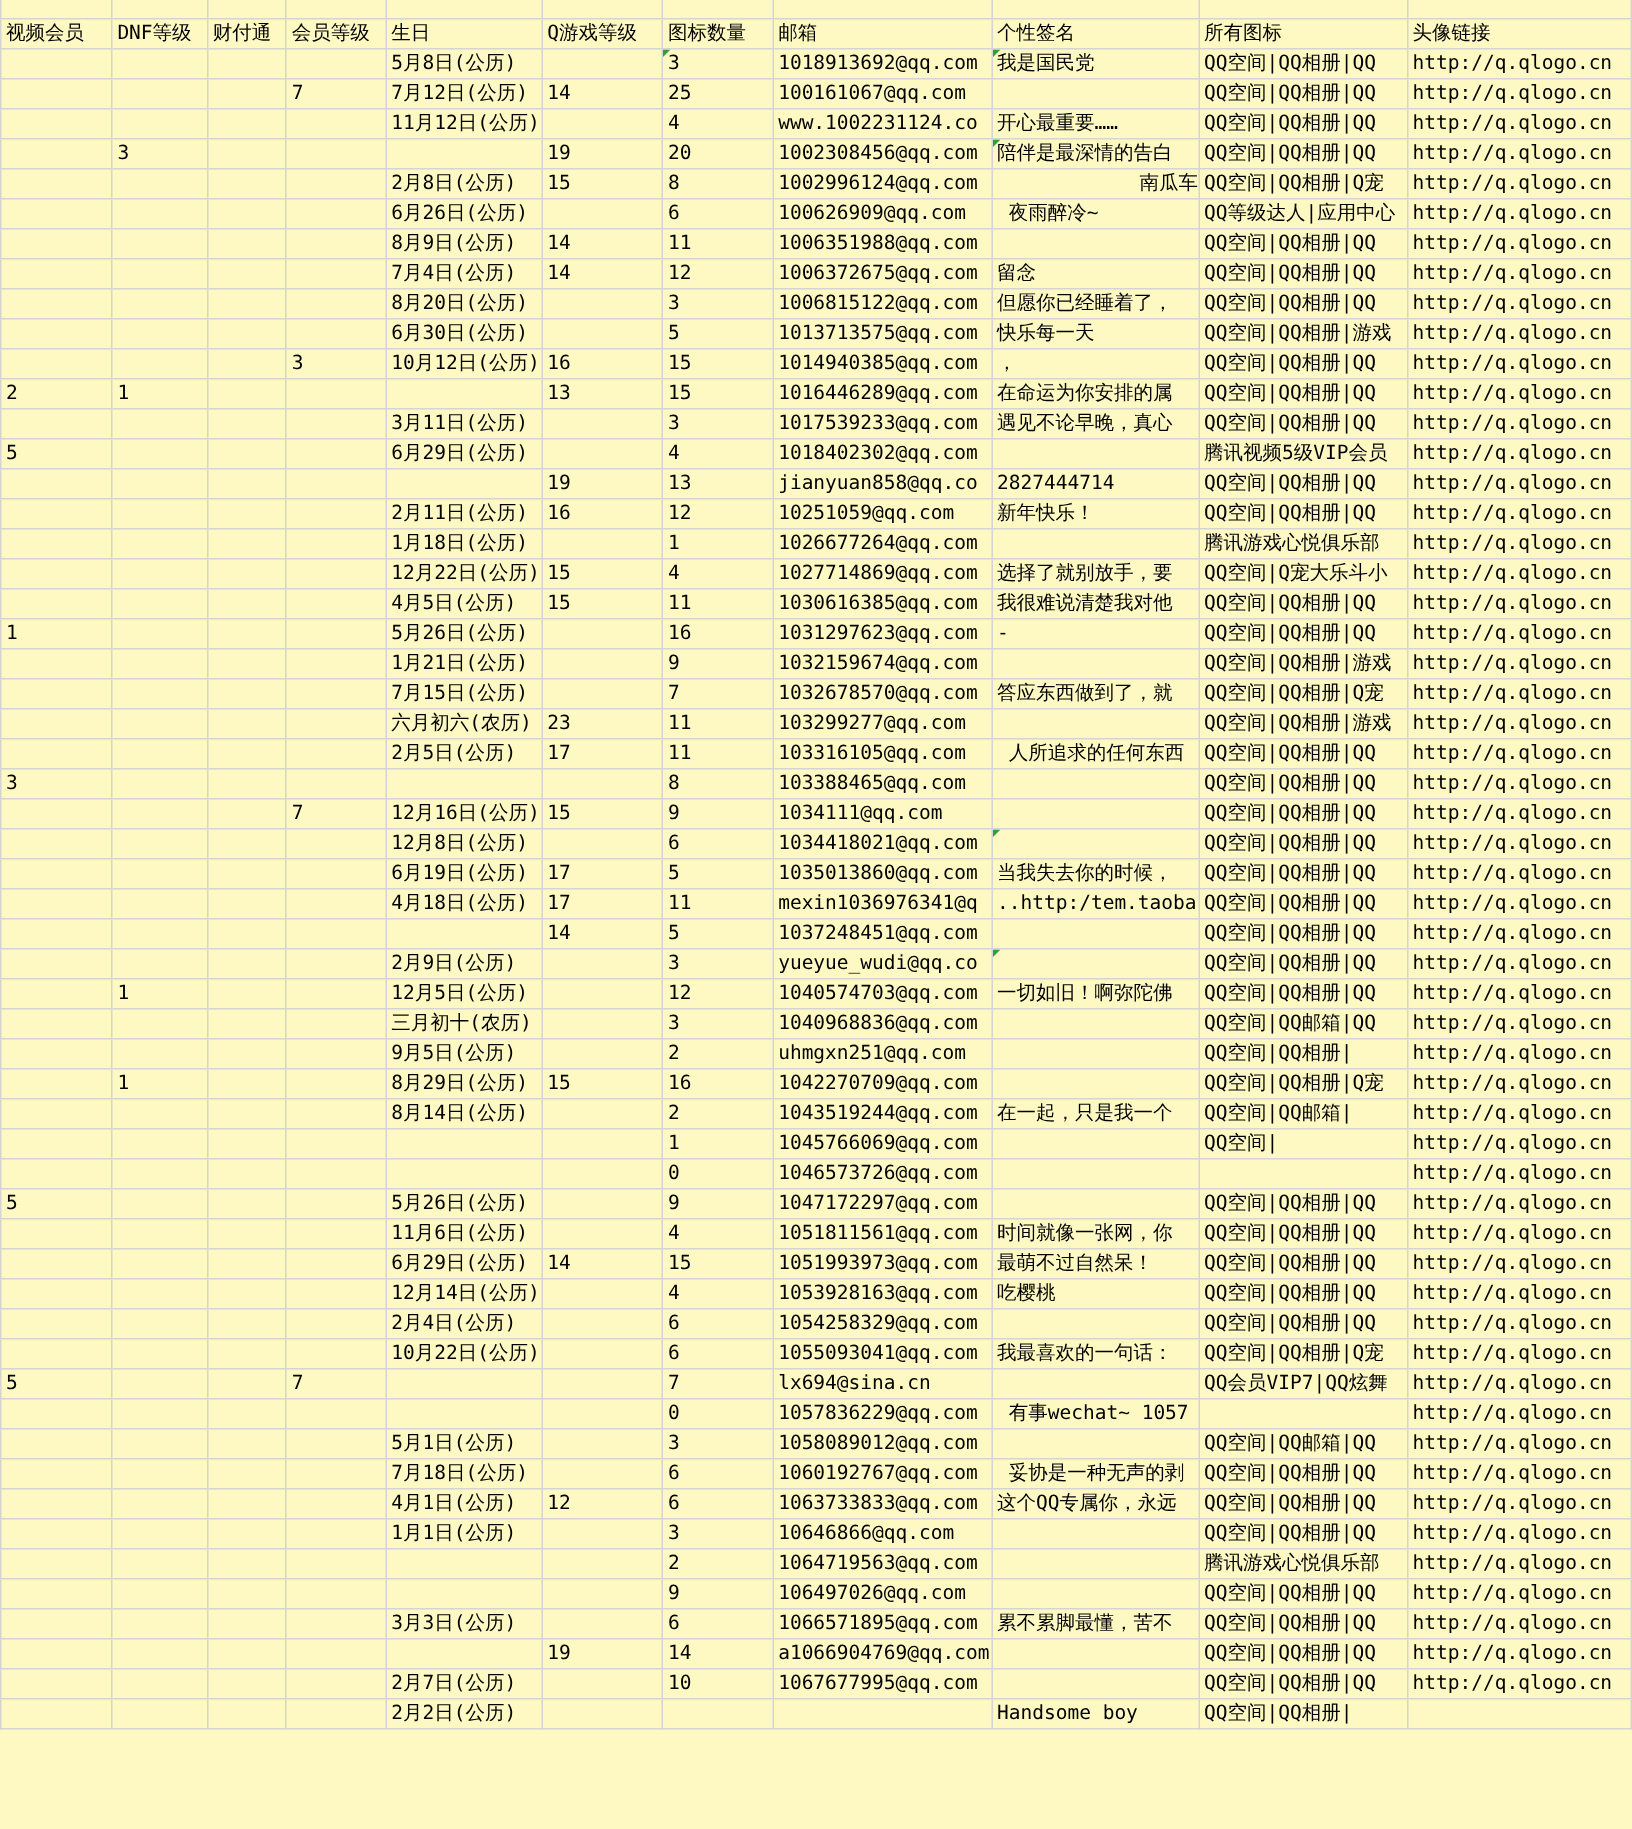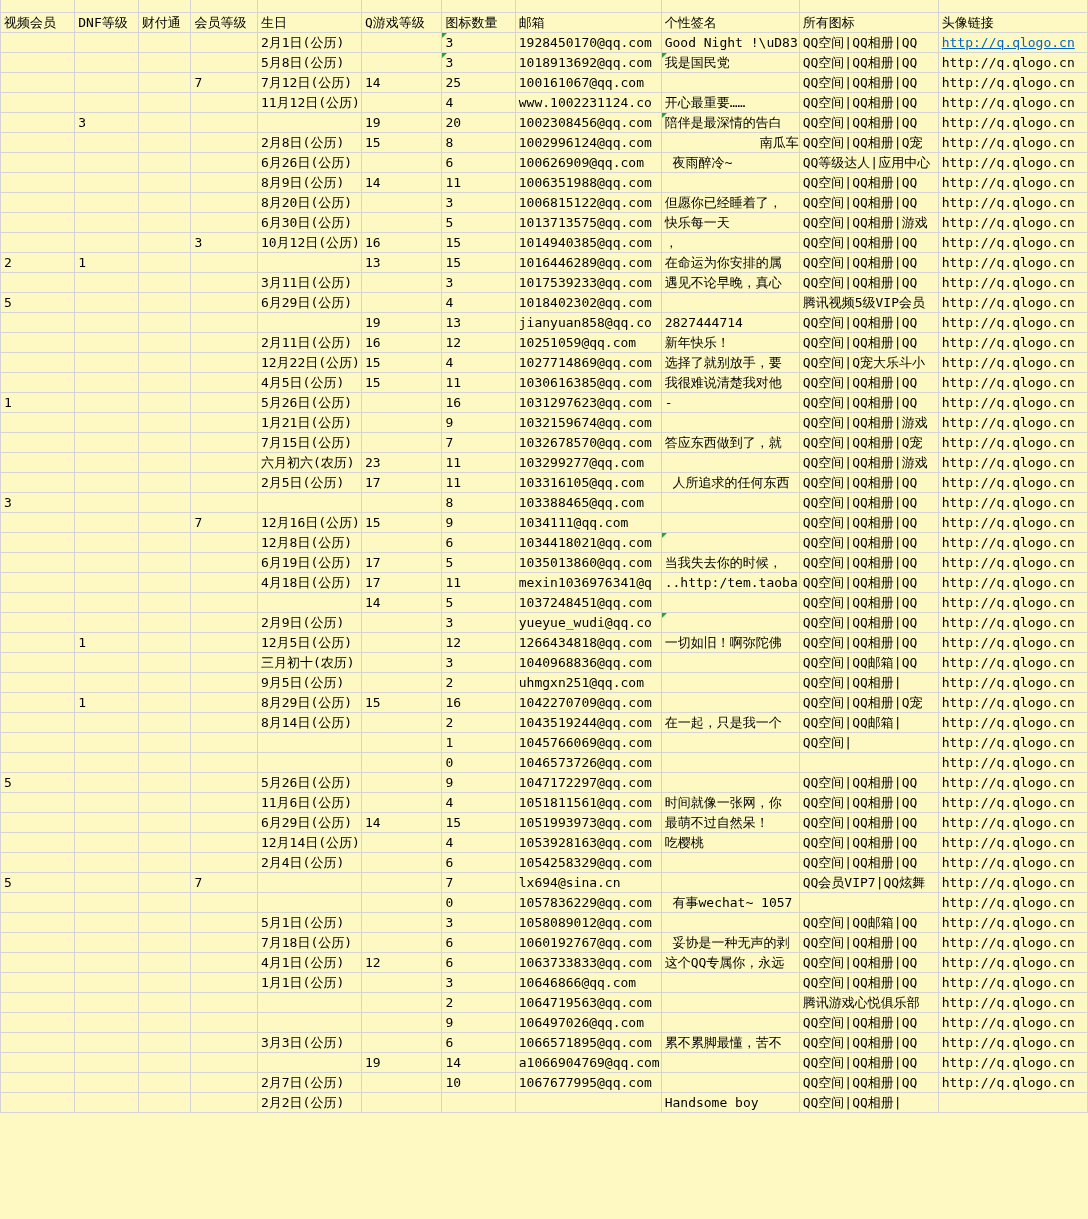--- a/index.html
+++ b/index.html
@@ -71,33 +71,20 @@
           <td class="header-cell">邮箱</td>
           <td class="header-cell">个性签名</td>
           <td class="header-cell">所有图标</td>
           <td class="header-cell">头像链接</td>
         </tr>
         <tr>
           <td></td>
           <td></td>
           <td></td>
           <td></td>
-          <td>2月1日(公历)</td>
-          <td></td>
-          <td class="tri">3</td>
-          <td>1928450170@qq.com</td>
-          <td>Good Night !\uD83</td>
-          <td>QQ空间|QQ相册|QQ</td>
-          <td class="link">http://q.qlogo.cn</td>
-        </tr>
-        <tr>
-          <td></td>
-          <td></td>
-          <td></td>
-          <td></td>
           <td>5月8日(公历)</td>
           <td></td>
           <td class="tri">3</td>
           <td>1018913692@qq.com</td>
           <td class="tri">我是国民党</td>
           <td>QQ空间|QQ相册|QQ</td>
           <td>http://q.qlogo.cn</td>
         </tr>
         <tr>
           <td></td>
@@ -175,20 +162,33 @@
           <td>1006351988@qq.com</td>
           <td></td>
           <td>QQ空间|QQ相册|QQ</td>
           <td>http://q.qlogo.cn</td>
         </tr>
         <tr>
           <td></td>
           <td></td>
           <td></td>
           <td></td>
+          <td>7月4日(公历)</td>
+          <td>14</td>
+          <td>12</td>
+          <td>1006372675@qq.com</td>
+          <td>留念</td>
+          <td>QQ空间|QQ相册|QQ</td>
+          <td>http://q.qlogo.cn</td>
+        </tr>
+        <tr>
+          <td></td>
+          <td></td>
+          <td></td>
+          <td></td>
           <td>8月20日(公历)</td>
           <td></td>
           <td>3</td>
           <td>1006815122@qq.com</td>
           <td>但愿你已经睡着了，</td>
           <td>QQ空间|QQ相册|QQ</td>
           <td>http://q.qlogo.cn</td>
         </tr>
         <tr>
           <td></td>
@@ -279,20 +279,33 @@
           <td>10251059@qq.com</td>
           <td>新年快乐！</td>
           <td>QQ空间|QQ相册|QQ</td>
           <td>http://q.qlogo.cn</td>
         </tr>
         <tr>
           <td></td>
           <td></td>
           <td></td>
           <td></td>
+          <td>1月18日(公历)</td>
+          <td></td>
+          <td>1</td>
+          <td>1026677264@qq.com</td>
+          <td></td>
+          <td>腾讯游戏心悦俱乐部</td>
+          <td>http://q.qlogo.cn</td>
+        </tr>
+        <tr>
+          <td></td>
+          <td></td>
+          <td></td>
+          <td></td>
           <td>12月22日(公历)</td>
           <td>15</td>
           <td>4</td>
           <td>1027714869@qq.com</td>
           <td>选择了就别放手，要</td>
           <td>QQ空间|Q宠大乐斗小</td>
           <td>http://q.qlogo.cn</td>
         </tr>
         <tr>
           <td></td>
@@ -464,21 +477,21 @@
           <td>http://q.qlogo.cn</td>
         </tr>
         <tr>
           <td></td>
           <td>1</td>
           <td></td>
           <td></td>
           <td>12月5日(公历)</td>
           <td></td>
           <td>12</td>
-          <td>1266434818@qq.com</td>
+          <td>1040574703@qq.com</td>
           <td>一切如旧！啊弥陀佛</td>
           <td>QQ空间|QQ相册|QQ</td>
           <td>http://q.qlogo.cn</td>
         </tr>
         <tr>
           <td></td>
           <td></td>
           <td></td>
           <td></td>
           <td>三月初十(农历)</td>
@@ -613,20 +626,33 @@
           <td></td>
           <td>2月4日(公历)</td>
           <td></td>
           <td>6</td>
           <td>1054258329@qq.com</td>
           <td></td>
           <td>QQ空间|QQ相册|QQ</td>
           <td>http://q.qlogo.cn</td>
         </tr>
         <tr>
+          <td></td>
+          <td></td>
+          <td></td>
+          <td></td>
+          <td>10月22日(公历)</td>
+          <td></td>
+          <td>6</td>
+          <td>1055093041@qq.com</td>
+          <td>我最喜欢的一句话：</td>
+          <td>QQ空间|QQ相册|Q宠</td>
+          <td>http://q.qlogo.cn</td>
+        </tr>
+        <tr>
           <td>5</td>
           <td></td>
           <td></td>
           <td>7</td>
           <td></td>
           <td></td>
           <td>7</td>
           <td>lx694@sina.cn</td>
           <td></td>
           <td>QQ会员VIP7|QQ炫舞</td>

